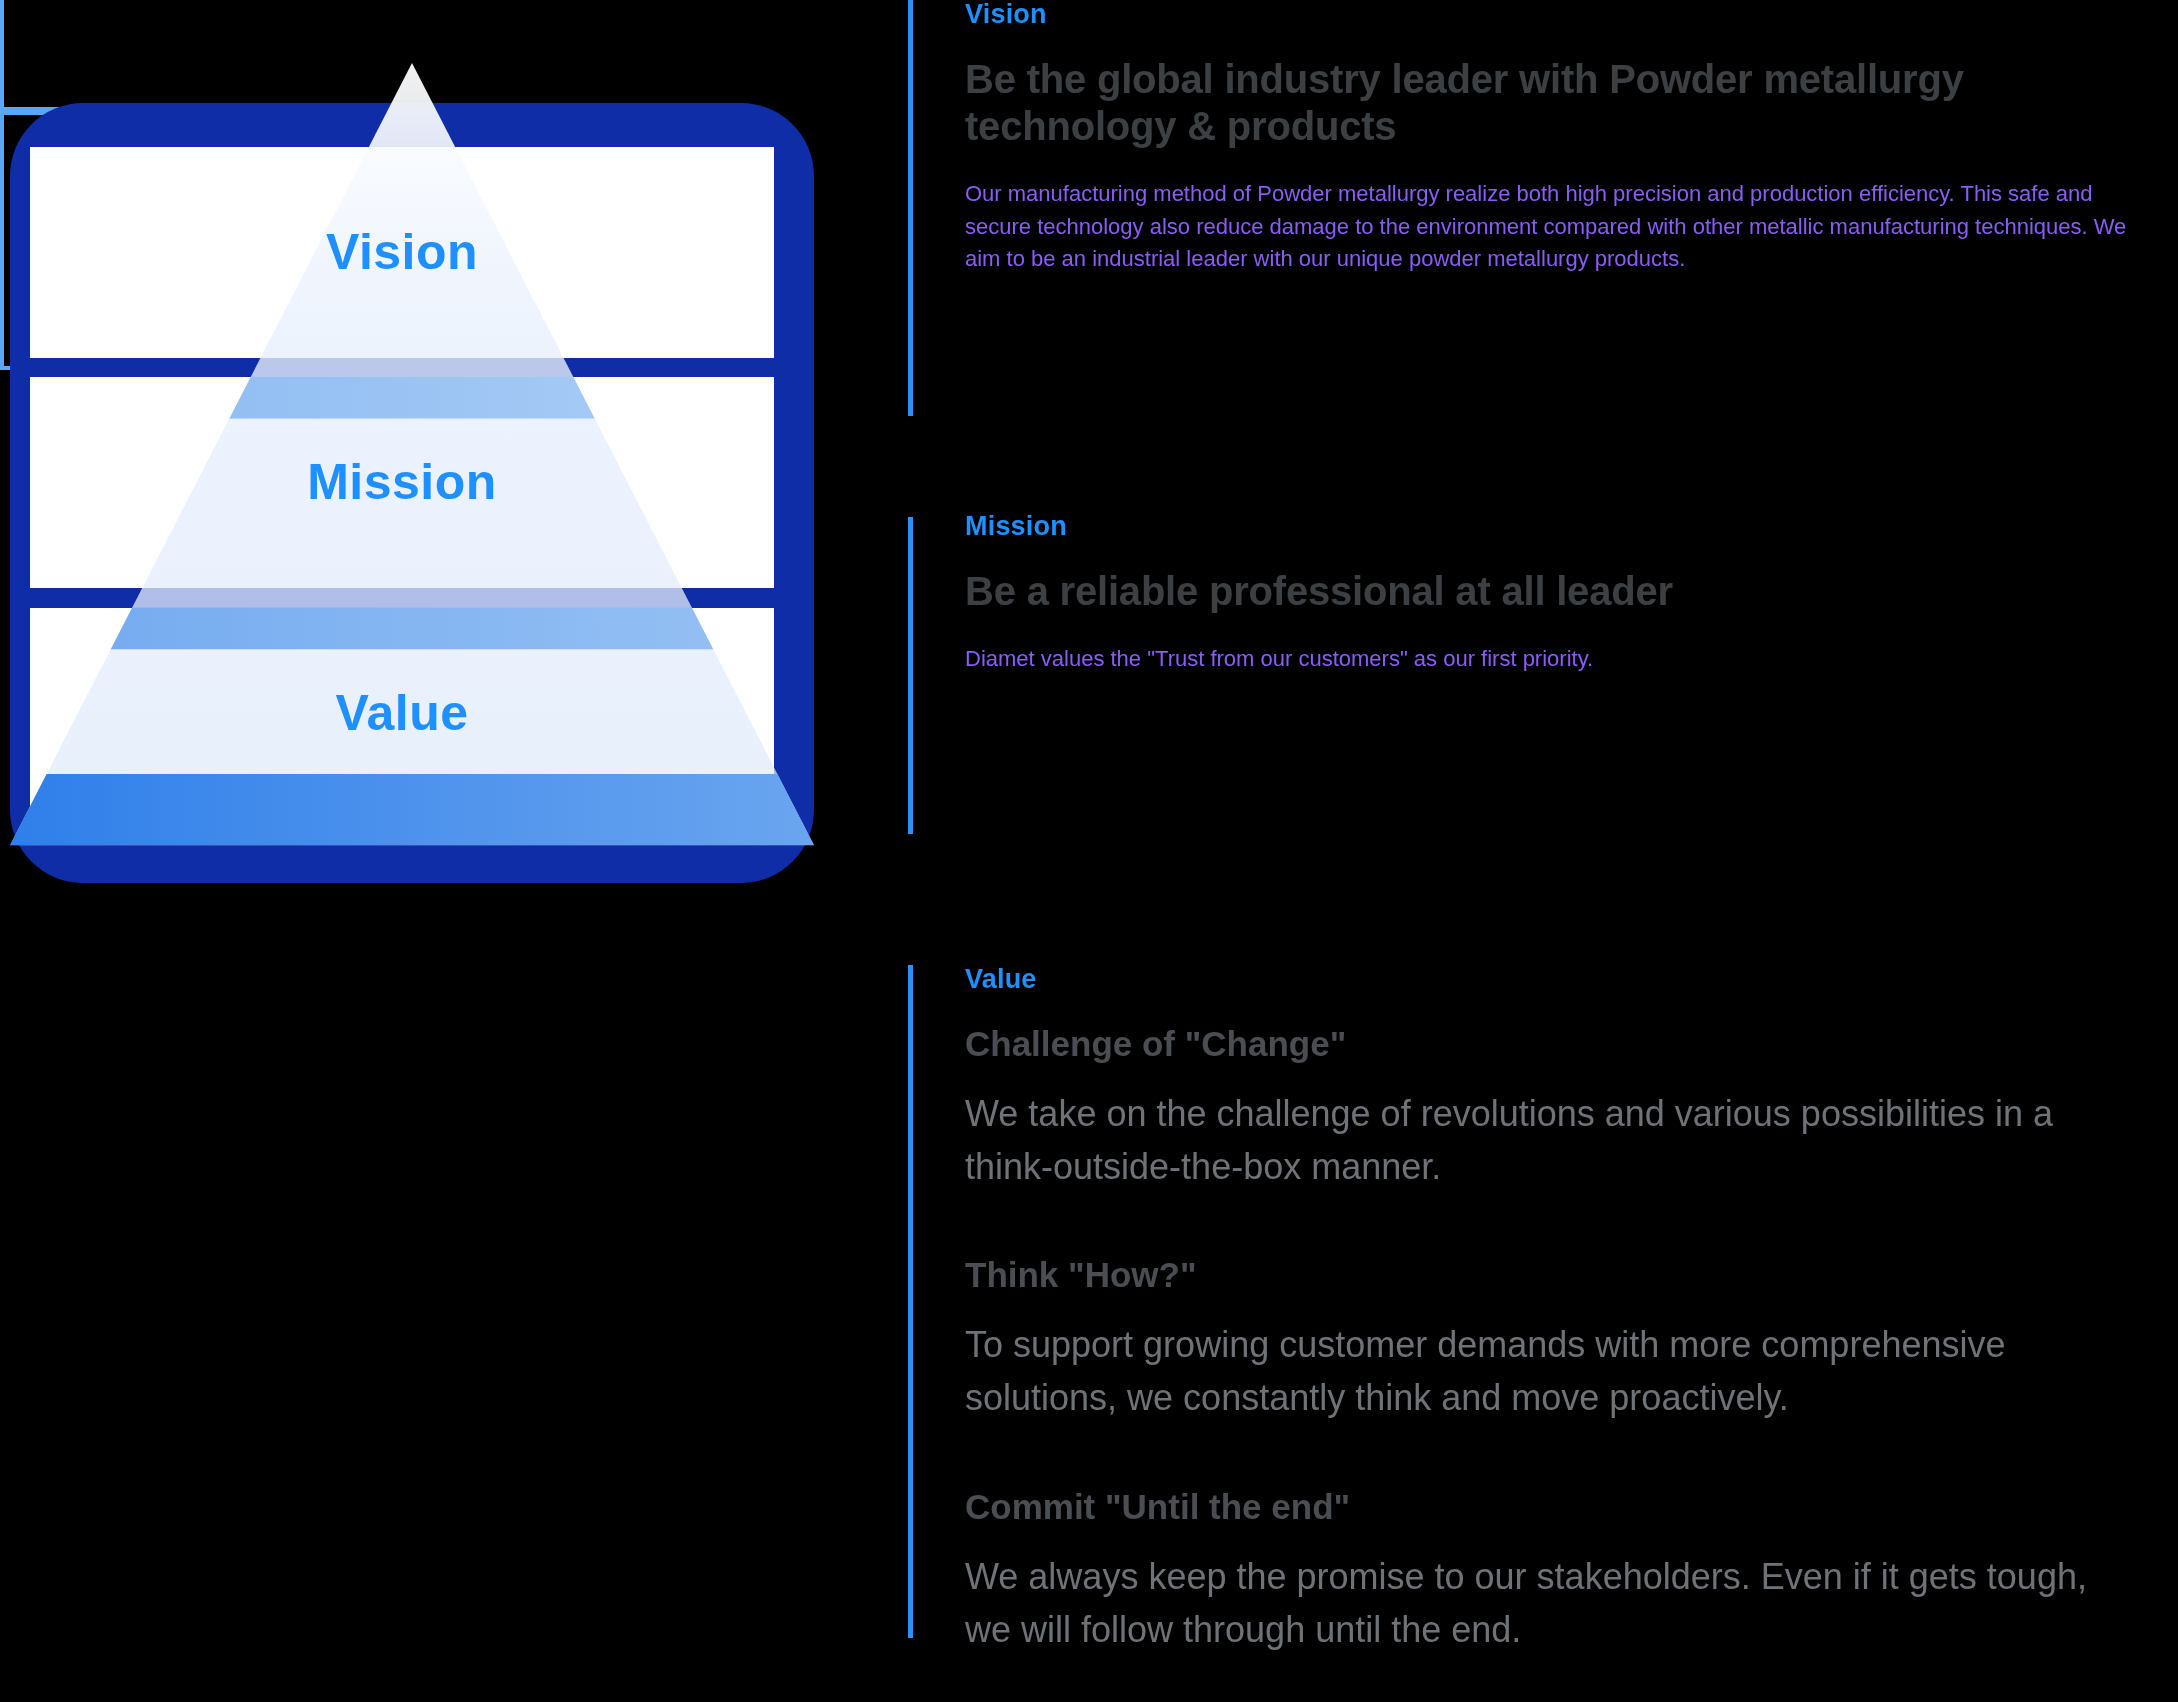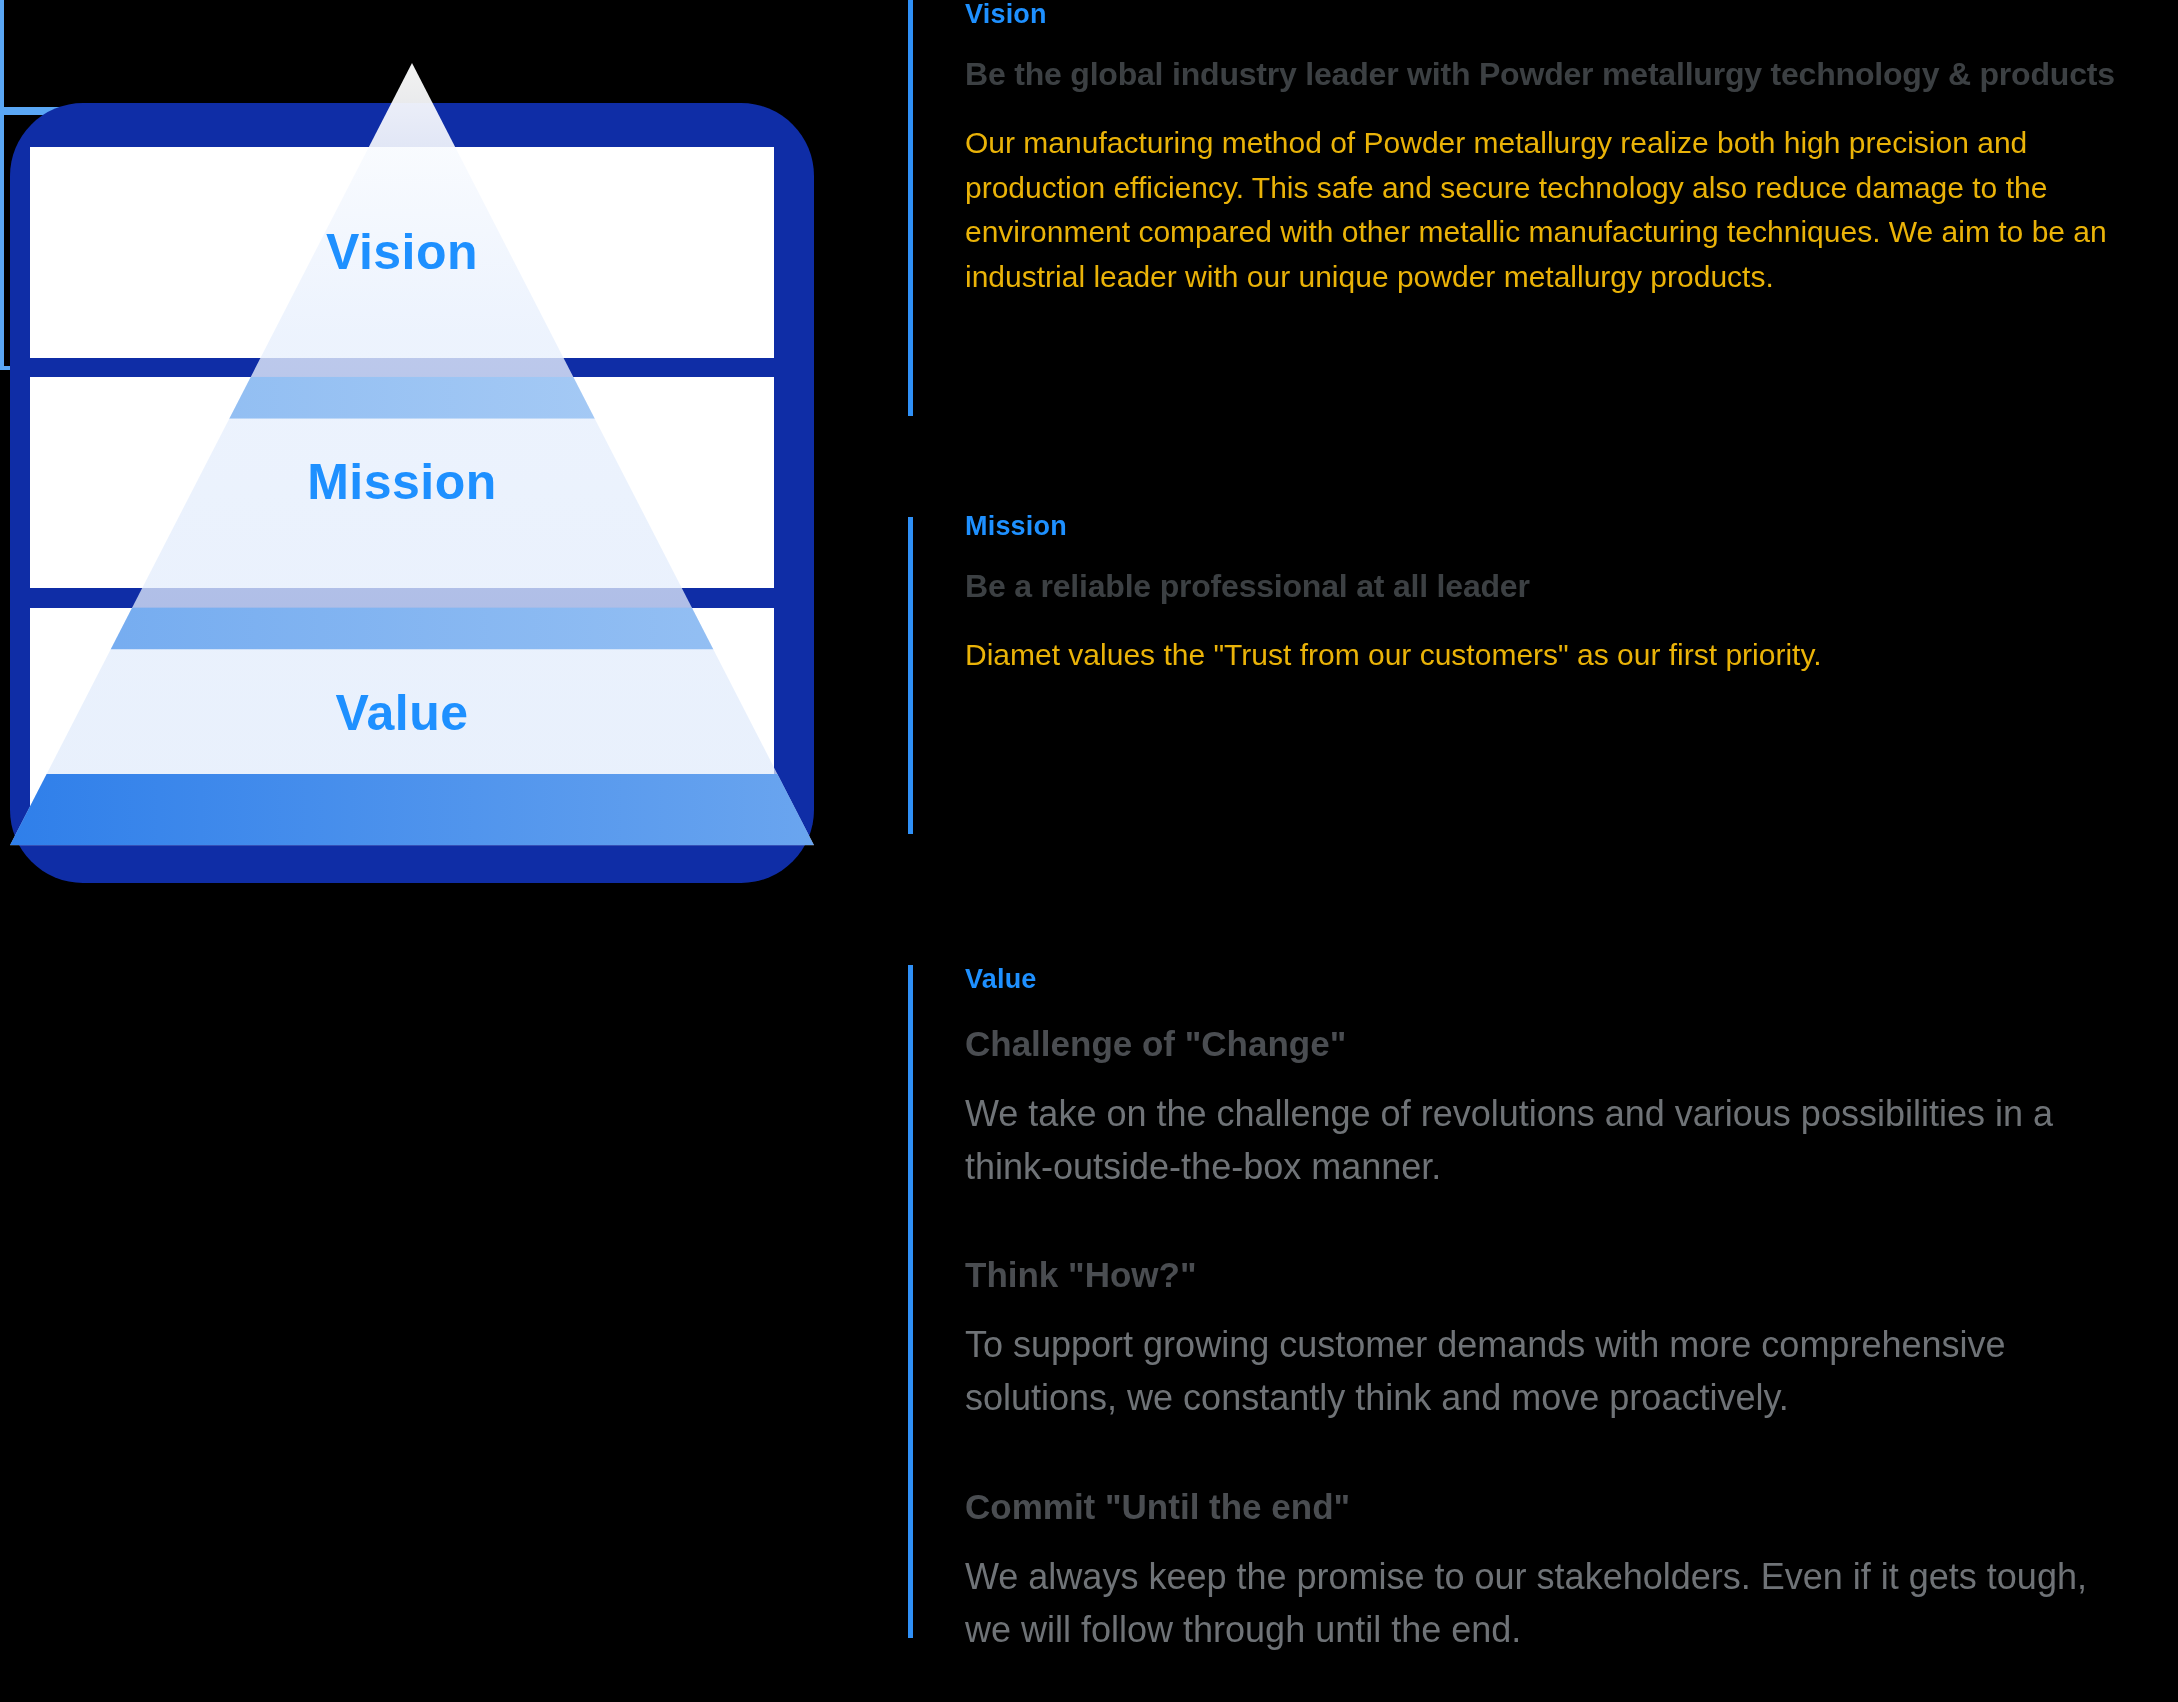--- a/index.html
+++ b/index.html
@@ -49,25 +49,25 @@
   
   #text-column{
     position:absolute; left:965px; top:0; width:1168px; height:1703px;
   }
   .sect{ position:absolute; left:0; width:1168px; }
   .eyebrow{
     color:#1e90ff; font-size:27px; font-weight:700; letter-spacing:0.2px;
     margin:0 0 0 0; line-height:1.1;
   }
   .headline{
-    color:#3c4043; font-size:32px; font-weight:700; line-height:1.18;
+    color:#3c4043; font-size:40px; font-weight:700; line-height:1.18;
     margin:26px 0 0 0; letter-spacing:-0.2px;
   }
   .body{
-    color:#eab308; font-size:30px; font-weight:400; line-height:1.48;
+    color:#8b5cf6; font-size:22px; font-weight:400; line-height:1.48;
     margin:28px 0 0 0;
   }
   .sub-head{
     color:#4a4d51; font-size:35px; font-weight:700; line-height:1.2;
     margin:0 0 0 0;
   }
   .sub-body{
     color:#6f7377; font-size:36px; font-weight:400; line-height:1.48;
     margin:22px 0 0 0;
   }

